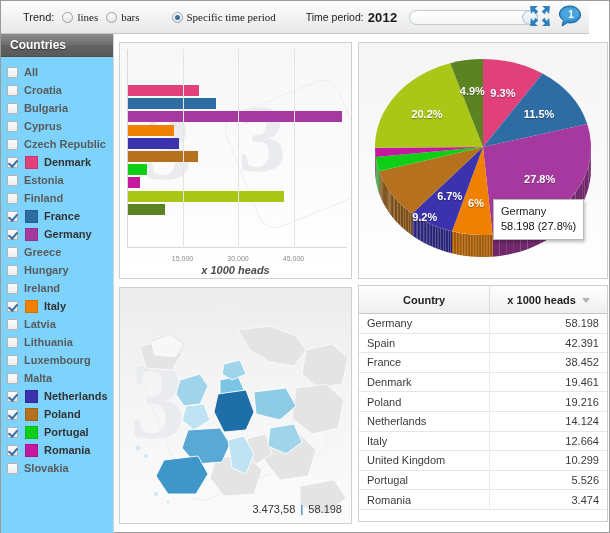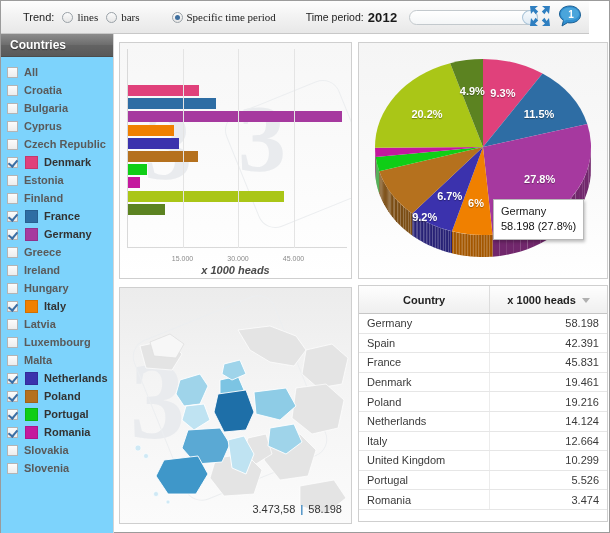--- a/index.html
+++ b/index.html
@@ -237,37 +237,41 @@
           <span class="cbox on"></span>
           <span class="swatch" style="background:#a6399f"></span>
           <span class="c-name">Germany</span>
         </div>
         <div class="c-row off">
           <span class="cbox"></span>
           <span class="c-name">Greece</span>
         </div>
         <div class="c-row off">
           <span class="cbox"></span>
+          <span class="c-name">Hungary</span>
+        </div>
+        <div class="c-row off">
+          <span class="cbox"></span>
           <span class="c-name">Ireland</span>
-        </div>
-        <div class="c-row off">
-          <span class="cbox"></span>
-          <span class="c-name">Hungary</span>
         </div>
         <div class="c-row">
           <span class="cbox on"></span>
           <span class="swatch" style="background:#f08000"></span>
           <span class="c-name">Italy</span>
         </div>
         <div class="c-row off">
           <span class="cbox"></span>
           <span class="c-name">Latvia</span>
         </div>
         <div class="c-row off">
           <span class="cbox"></span>
+          <span class="c-name">Lithuania</span>
+        </div>
+        <div class="c-row off">
+          <span class="cbox"></span>
           <span class="c-name">Luxembourg</span>
         </div>
         <div class="c-row off">
           <span class="cbox"></span>
           <span class="c-name">Malta</span>
         </div>
         <div class="c-row">
           <span class="cbox on"></span>
           <span class="swatch" style="background:#3b32ad"></span>
           <span class="c-name">Netherlands</span>
@@ -283,24 +287,20 @@
           <span class="c-name">Portugal</span>
         </div>
         <div class="c-row">
           <span class="cbox on"></span>
           <span class="swatch" style="background:#c4189e"></span>
           <span class="c-name">Romania</span>
         </div>
         <div class="c-row off">
           <span class="cbox"></span>
           <span class="c-name">Slovakia</span>
-        </div>
-        <div class="c-row off">
-          <span class="cbox"></span>
-          <span class="c-name">Slovenia</span>
         </div>
         <div class="c-row"></div>
       </div>
   </div>
 
   <div class="panel" id="barPanel">
     <div class="wm">
       <span style="font-size:96px;left:24px;top:56px;">3</span>
       <span style="font-size:96px;left:118px;top:48px;">3</span>
       <div class="l" style="left:118px;top:50px;width:120px;height:120px;"></div>
@@ -570,21 +570,21 @@
           <tr>
             <td>Germany</td>
             <td>58.198</td>
           </tr>
           <tr>
             <td>Spain</td>
             <td>42.391</td>
           </tr>
           <tr>
             <td>France</td>
-            <td>45.831</td>
+            <td>38.452</td>
           </tr>
           <tr>
             <td>Denmark</td>
             <td>19.461</td>
           </tr>
           <tr>
             <td>Poland</td>
             <td>19.216</td>
           </tr>
           <tr>

